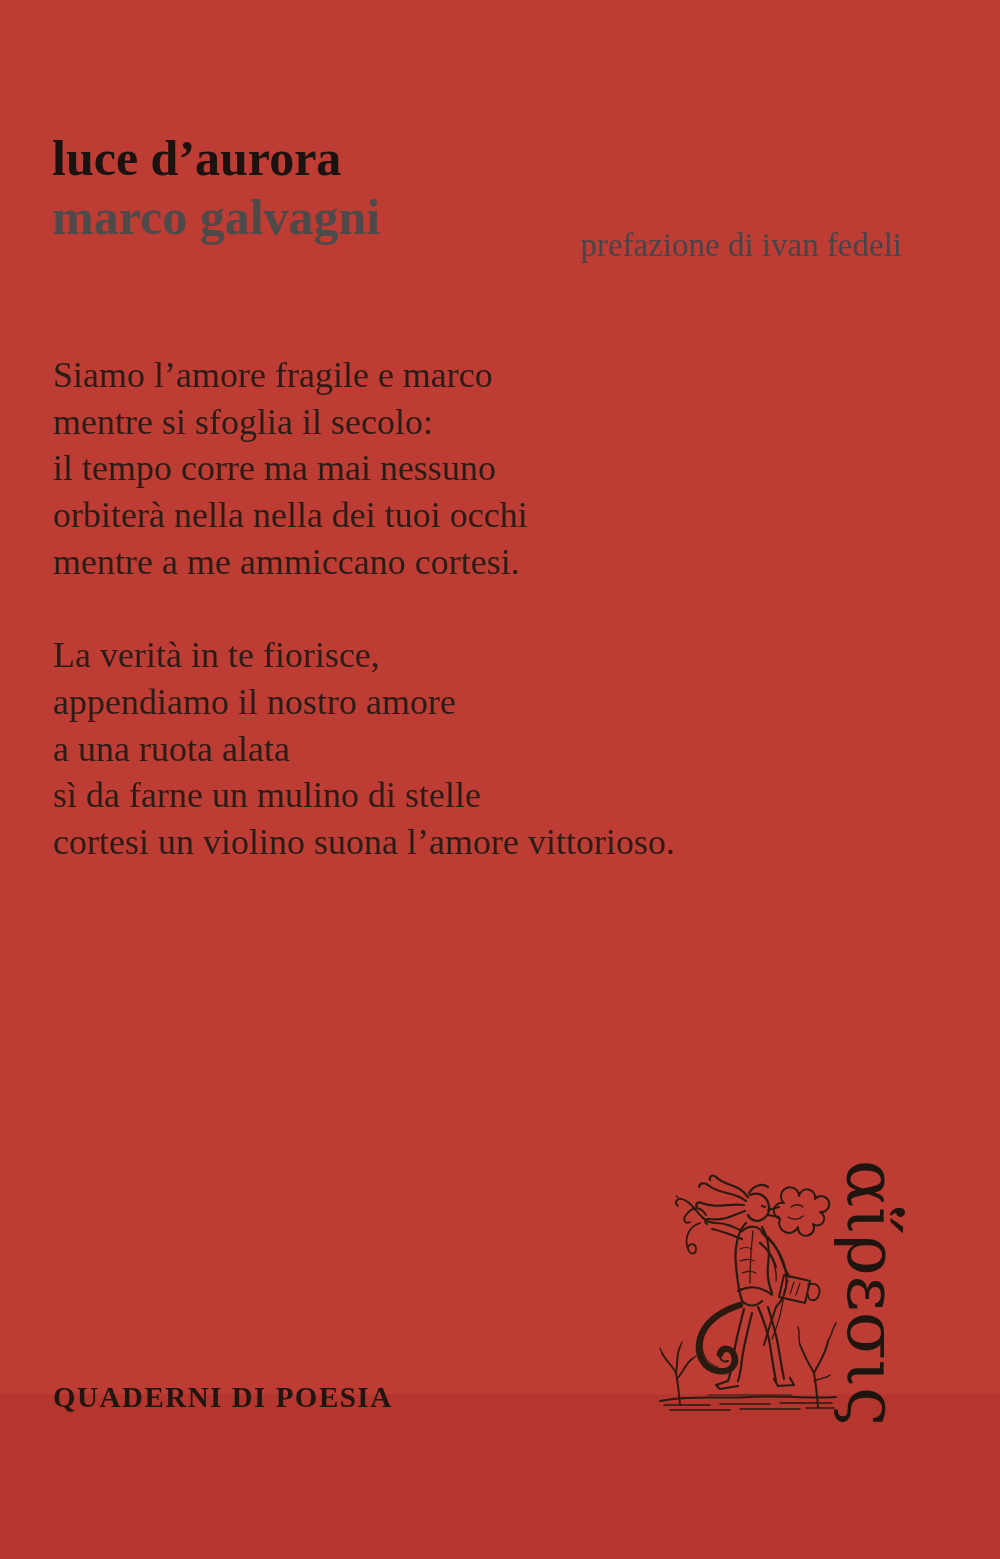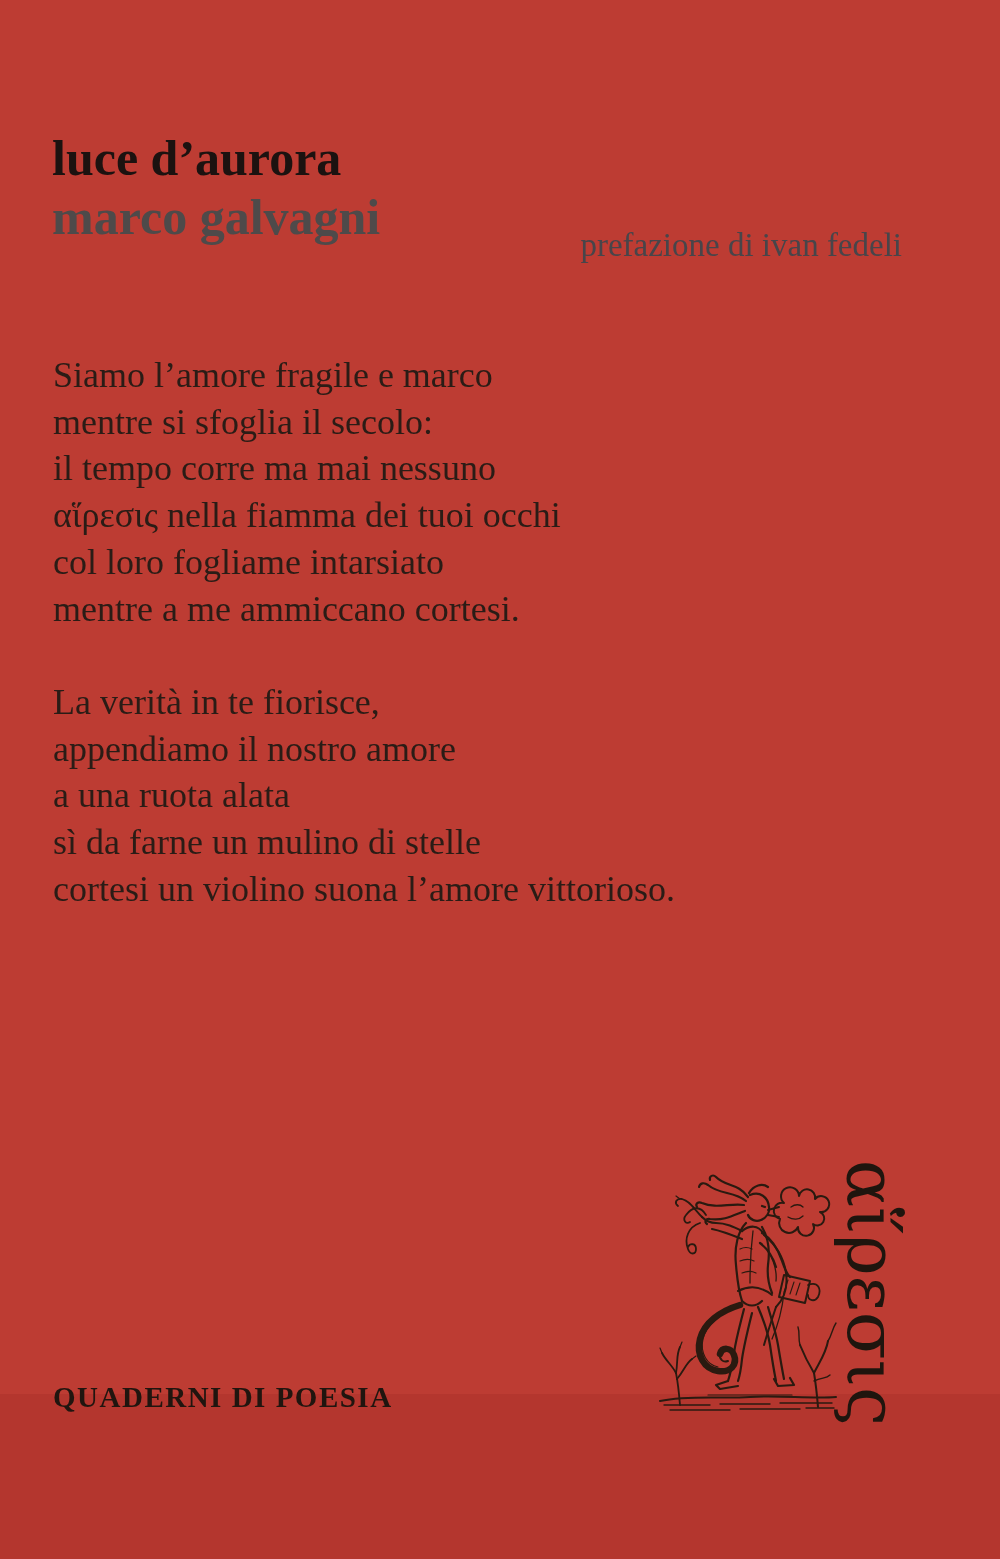--- a/index.html
+++ b/index.html
@@ -63,22 +63,21 @@
 
   <div class="author">marco galvagni</div>
 
   <div class="preface">prefazione di ivan fedeli</div>
 
   <div class="poem">
     <div class="stanza">
       <div class="poem-line">Siamo l’amore fragile e marco</div>
       <div class="poem-line">mentre si sfoglia il secolo:</div>
       <div class="poem-line">il tempo corre ma mai nessuno</div>
-      <div class="poem-line">αἵρεσις nella fiamma dei tuoi occhi</div>
-      <div class="poem-line">col loro fogliame intarsiato</div>
+      <div class="poem-line">orbiterà nella nella dei tuoi occhi</div>
       <div class="poem-line">mentre a me ammiccano cortesi.</div>
     </div>
     <div class="stanza">
       <div class="poem-line">La verità in te fiorisce,</div>
       <div class="poem-line">appendiamo il nostro amore</div>
       <div class="poem-line">a una ruota alata</div>
       <div class="poem-line">sì da farne un mulino di stelle</div>
       <div class="poem-line">cortesi un violino suona l’amore vittorioso.</div>
     </div>
   </div>

